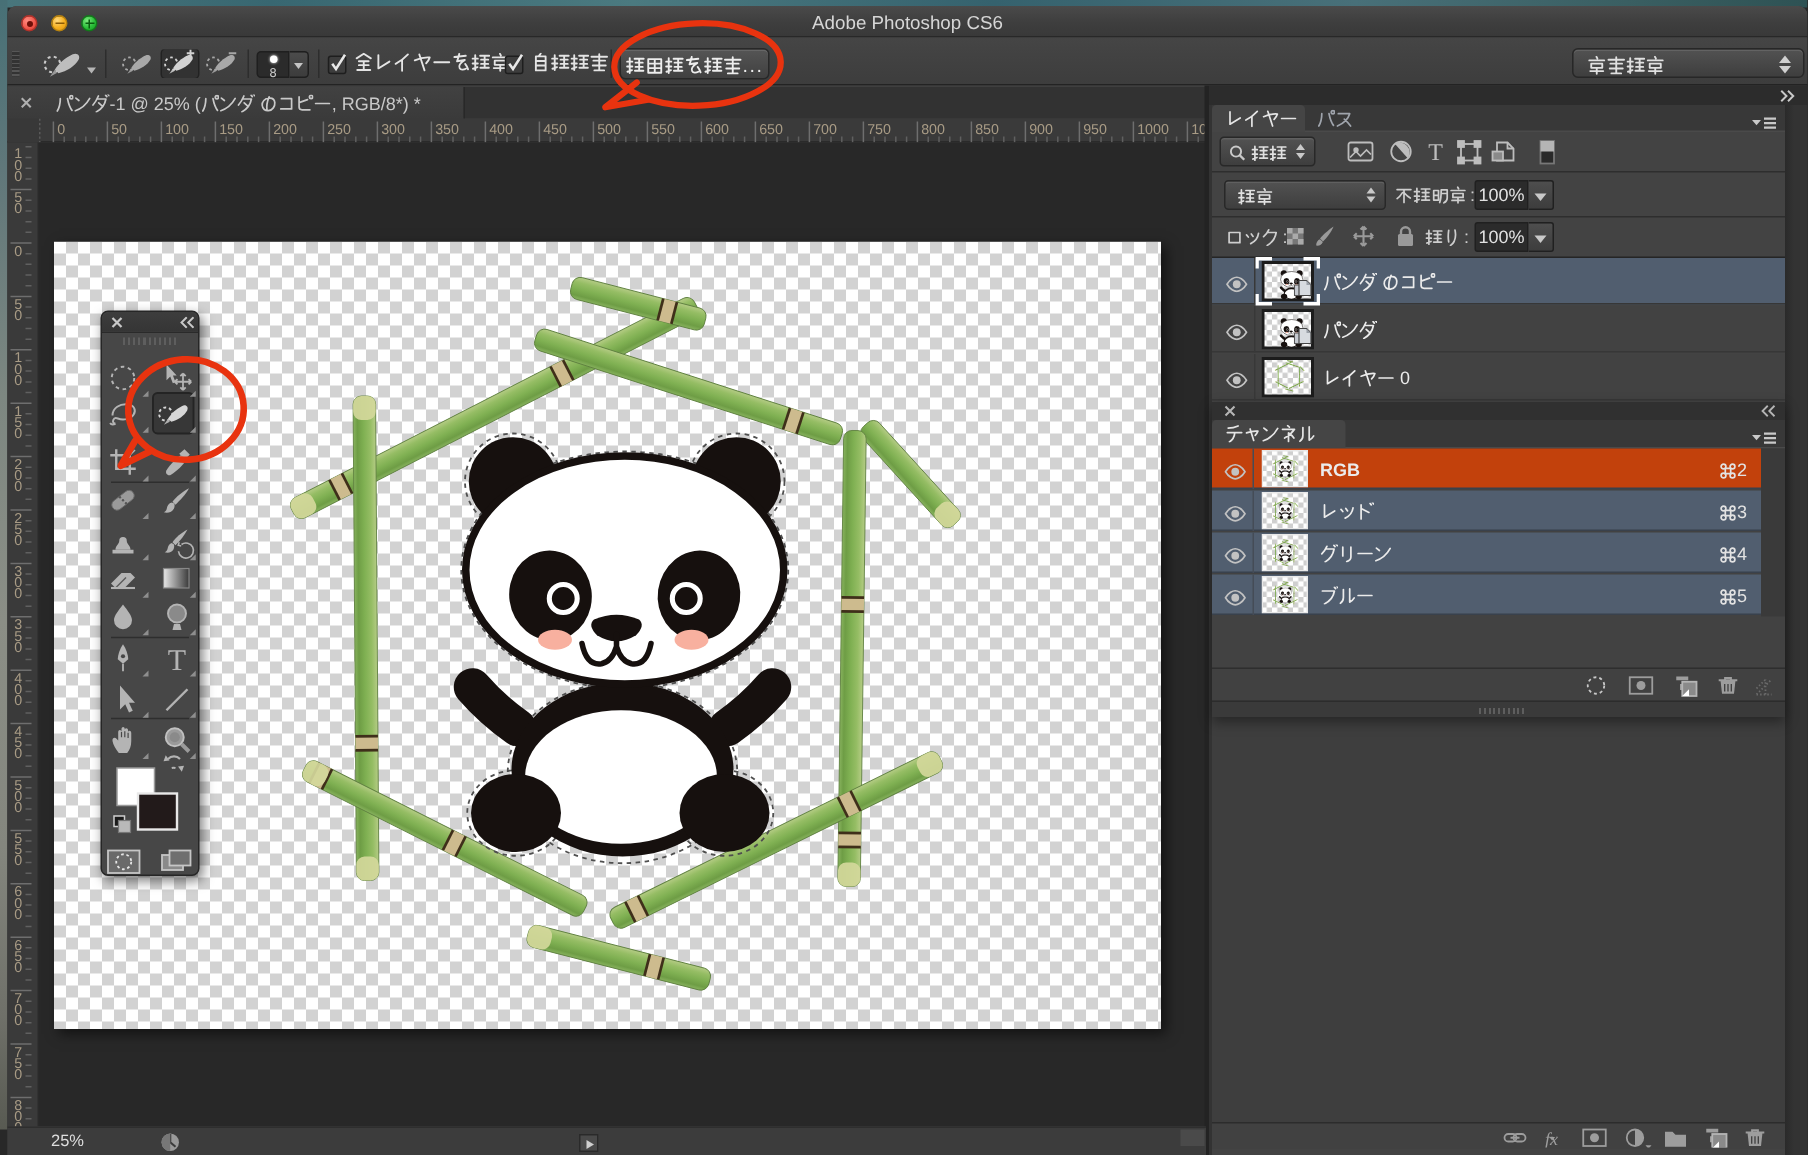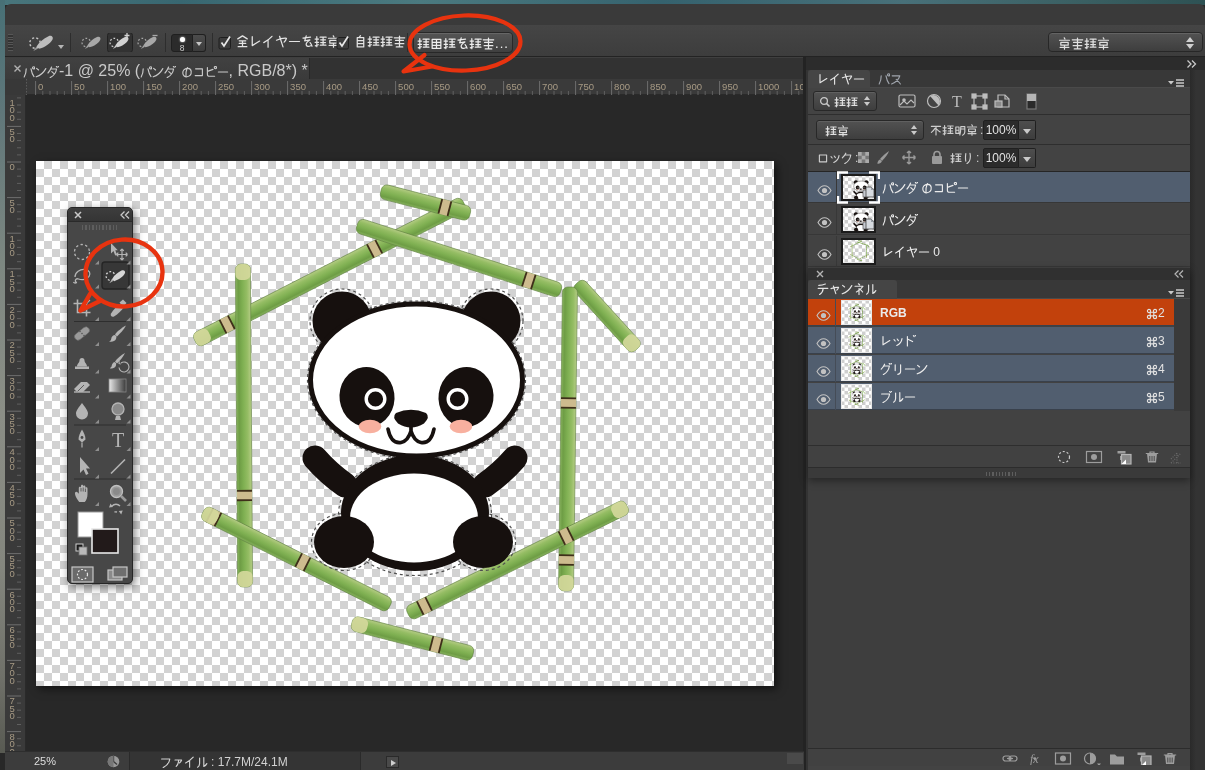--- a/index.html
+++ b/index.html
@@ -192,20 +192,30 @@
             <circle cx="9" cy="9" r="1.6"></circle>
           </g>
         </symbol>
 </defs>
     </svg>
 
 <div class="abs" style="left:0;top:0;width:1205px;height:5px;background:linear-gradient(90deg,#49767c,#386771 15%,#4b7a80 35%,#35626e 55%,#487079 75%,#3a5f62 90%,#2e5254)"></div>
 <div class="abs" style="left:0;top:0;width:5px;height:753px;background:linear-gradient(180deg,#477076,#60777a 15%,#7d8781 35%,#8b8e86 55%,#84867e 75%,#6f7069 90%,#585a52)"></div>
 <div class="abs" style="left:5px;top:4px;width:1200px;height:766px;background:#3a3a3a;border-radius:6px 6px 0 0"></div>
 
+<div class="abs" style="left:5px;top:4px;width:1200px;height:21px;border-radius:6px 6px 0 0;background:linear-gradient(180deg,#4a4a4a,#3e3e3e 55%,#393939);border-bottom:1px solid #282828">
+<div class="abs" style="left:9px;top:6px;width:11px;height:11px;border-radius:50%;background:radial-gradient(circle at 35% 30%,#ff8a80,#f25a4e 55%,#d8372c);border:0.5px solid #b3322a"></div>
+<div class="abs" style="left:12.5px;top:9.5px;width:4px;height:4px;border-radius:50%;background:#6e0f08"></div>
+<div class="abs" style="left:29px;top:6px;width:11px;height:11px;border-radius:50%;background:radial-gradient(circle at 35% 30%,#ffd97e,#f6b01f 55%,#dd9412);border:0.5px solid #b8830f"></div>
+<div class="abs" style="left:31.5px;top:10.7px;width:6px;height:1.8px;background:#8a5a06"></div>
+<div class="abs" style="left:49px;top:6px;width:11px;height:11px;border-radius:50%;background:radial-gradient(circle at 35% 30%,#7ce87e,#2cbf3a 55%,#14961f);border:0.5px solid #117a1a"></div>
+<div class="abs" style="left:51.5px;top:10.7px;width:6px;height:1.8px;background:#0a5c10"></div>
+<div class="abs" style="left:53.6px;top:8.6px;width:1.8px;height:6px;background:#0a5c10"></div>
+<div class="abs" style="left:0;top:4px;width:100%;text-align:center;font-size:12.5px;color:#d6d6d6">Adobe Photoshop CS6</div>
+</div>
 
 <div class="abs" style="left:5px;top:25px;width:1200px;height:32px;background:linear-gradient(180deg,#454545,#3d3d3d);border-bottom:1px solid #232323">
 <div class="abs" style="left:3px;top:9px;width:5px;height:17px;background:repeating-linear-gradient(180deg,#565656 0,#565656 1px,#333 1px,#333 2.6px)"></div>
 
 <svg class="abs" style="left:22px;top:8px" width="28" height="19" viewBox="0 0 28 19">
 <circle cx="8" cy="10" r="5.2" fill="none" stroke="#c9c9c9" stroke-width="1.4" stroke-dasharray="2 2.2"></circle>
 <path d="M9.5,13.5 C12,9.5 16.5,5.5 21.5,3.2 C24.5,1.8 26.8,4.2 25.4,6.8 C23,11 17.5,14.5 12,15.8 Z" fill="#bdbdbd"></path>
 <path d="M9.5,13.5 l-3.2,4.6 4.6,-2.4 z" fill="#999"></path>
 </svg>
 <div class="abs" style="left:53px;top:20px;width:0;height:0;border-left:3.5px solid transparent;border-right:3.5px solid transparent;border-top:4.5px solid #b5b5b5"></div>
@@ -307,21 +317,21 @@
 <div class="abs" style="right:8px;top:4px;width:0;height:0;border-left:4px solid transparent;border-right:4px solid transparent;border-bottom:5px solid #d0d0d0"></div>
 <div class="abs" style="right:8px;top:11px;width:0;height:0;border-left:4px solid transparent;border-right:4px solid transparent;border-top:5px solid #d0d0d0"></div>
 </div>
 </div>
 
 <div class="abs" style="left:5px;top:57px;width:801px;height:22px;background:#323232;border-top:1px solid #3f3f3f">
 <div class="abs" style="left:0;top:0;width:305px;height:22px;background:linear-gradient(180deg,#414141,#3a3a3a);border-right:1px solid #282828">
 <svg class="abs" style="left:8px;top:6px" width="9" height="9" viewBox="0 0 9 9">
           <path d="M1.5,1.5 L7.5,7.5 M7.5,1.5 L1.5,7.5" stroke="#b0b0b0" stroke-width="1.4"></path>
         </svg>
-<div class="abs" style="left:18px;top:4px;color:#c9c9c9;font-size:16px;white-space:nowrap"><svg class="g" width="12" height="12">
+<div class="abs" style="left:32px;top:4px;color:#c9c9c9;font-size:12px;white-space:nowrap"><svg class="g" width="12" height="12">
             <use href="#q-pa"></use>
           </svg><svg class="g" width="12" height="12">
             <use href="#q-nn"></use>
           </svg><svg class="g" width="12" height="12">
             <use href="#q-da"></use>
           </svg><span>-1 @ 25% (</span><svg class="g" width="12" height="12">
             <use href="#q-pa"></use>
           </svg><svg class="g" width="12" height="12">
             <use href="#q-nn"></use>
           </svg><svg class="g" width="12" height="12">
@@ -1336,31 +1346,20 @@
       </div>
     </div>
 
 <div class="abs" style="left:5px;top:751px;width:799px;height:19px;background:#3c3c3c;border-top:1px solid #2e2e2e">
 <div class="abs" style="left:29px;top:3px;color:#dedede;font-size:11px">25%</div>
 <svg class="abs" style="left:102px;top:3px" width="13" height="13" viewBox="0 0 13 13">
         <circle cx="6.5" cy="6.5" r="5.8" fill="#9a9a9a"></circle>
         <path d="M6.5,1 v5.5 l3.5,3" stroke="#3c3c3c" stroke-width="1.4" fill="none"></path>
         <path d="M6.5,0.7 a5.8,5.8 0 0 0 0,11.6 z" fill="#777"></path>
       </svg>
-<div class="abs" style="left:124px;top:0;width:232px;height:19px;background:#343434;border-left:1px solid #2a2a2a;border-right:1px solid #2a2a2a">
-<div class="abs" style="left:30px;top:3px;color:#d2d2d2;font-size:12px"><svg class="g" width="12" height="12">
-            <use href="#q-fu"></use>
-          </svg><svg class="g" width="12" height="12">
-            <use href="#q-as"></use>
-          </svg><svg class="g" width="12" height="12">
-            <use href="#q-i"></use>
-          </svg><svg class="g" width="12" height="12">
-            <use href="#q-ru"></use>
-          </svg><span style="margin-left:3px">: 17.7M/24.1M</span></div>
-      </div>
 <div class="abs" style="left:381px;top:4px;width:13px;height:12px;background:#4a4a4a;border:1px solid #2a2a2a">
         <div class="abs" style="left:4px;top:2.5px;width:0;height:0;border-top:3.5px solid transparent;border-bottom:3.5px solid transparent;border-left:5px solid #cfcfcf"></div>
       </div>
 </div>
 
 <div class="abs" style="left:787px;top:753px;width:16px;height:11px;background:#4a4a4a"></div>
 <svg class="abs" style="left:380px;top:8px;pointer-events:none" width="165" height="75" viewBox="0 0 165 75">
 <g fill="none" stroke="#e8330f" stroke-width="4.2" stroke-linecap="round" stroke-linejoin="round">
 <ellipse cx="85" cy="35" rx="55.5" ry="27.5" transform="rotate(-2 85 35)"></ellipse>
 <path d="M52,58.5 L23.5,63.5 L44.5,47"></path>

